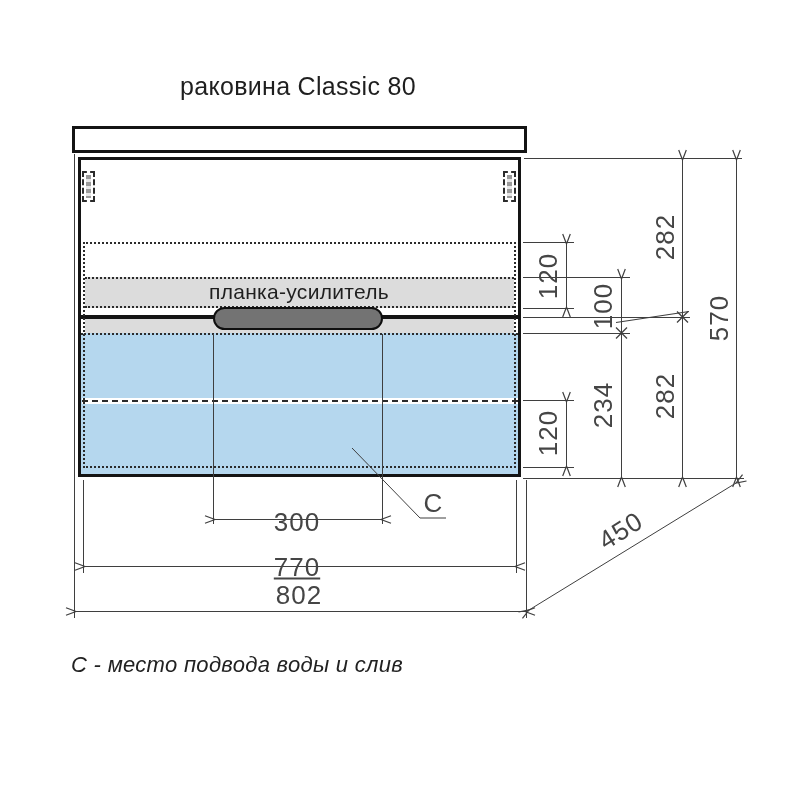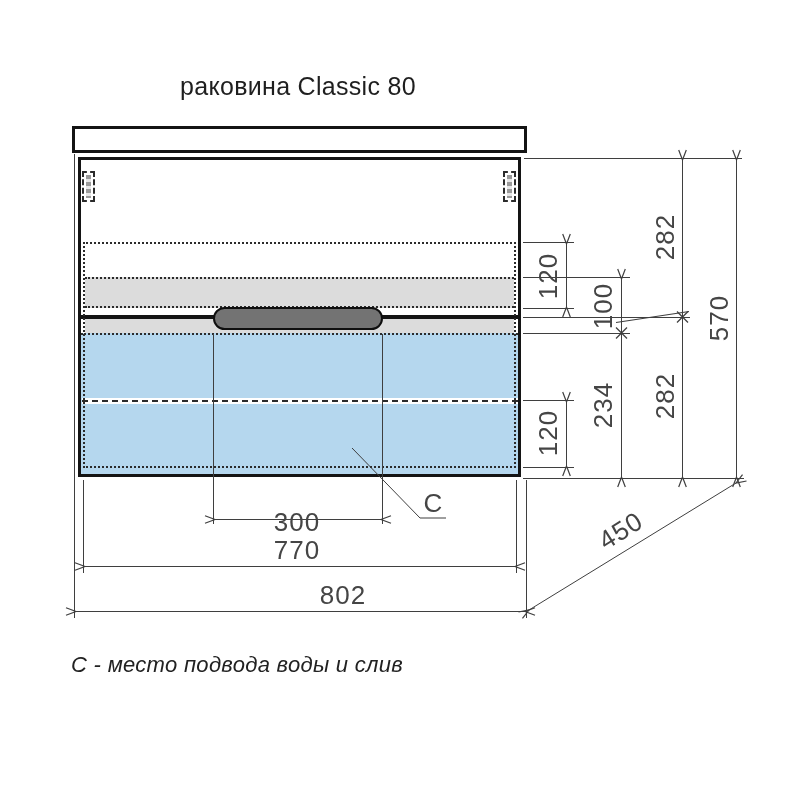--- a/index.html
+++ b/index.html
@@ -61,20 +61,21 @@
   <div class="abs planka-band"></div>
   <div class="abs divider"></div>
   <div class="abs lower-band"></div>
   <div class="abs blue"></div>
   <div class="abs drawer-dash">
     <div class="drawer-dash-line"></div>
   </div>
   <div class="abs inner-dotted"></div>
   <div class="abs handle"></div>
 
+  <div class="label planka-label center" style="left:299px;top:292px;">планка-усилитель</div>
 
   <svg class="abs overlay" width="800" height="800" viewBox="0 0 800 800">
     <defs>
       <marker id="arr" viewBox="0 0 12 10" refX="1" refY="5" markerWidth="12" markerHeight="10" orient="auto-start-reverse" markerUnits="userSpaceOnUse">
         <path d="M11 1.2 L1 5 L11 8.8" fill="none" stroke="#3f3f3f" stroke-width="1.2"></path>
       </marker>
     </defs>
     <g stroke="#3f3f3f" stroke-width="1" fill="none">
       <line x1="524" y1="158.5" x2="742" y2="158.5"></line>
       <line x1="523" y1="242.5" x2="574" y2="242.5"></line>
@@ -114,21 +115,21 @@
   </svg>
 
   <div class="label dim vert" style="left:548px;top:276px;">120</div>
   <div class="label dim vert" style="left:603px;top:306px;">100</div>
   <div class="label dim vert" style="left:665px;top:237px;">282</div>
   <div class="label dim vert" style="left:719px;top:318px;">570</div>
   <div class="label dim vert" style="left:603px;top:405px;">234</div>
   <div class="label dim vert" style="left:665px;top:396px;">282</div>
   <div class="label dim vert" style="left:548px;top:433px;">120</div>
   <div class="label dim center" style="left:297px;top:522px;">300</div>
-  <div class="label dim center" style="left:297px;top:550px;">770</div>
-  <div class="label dim center" style="left:299px;top:595px;margin-left:44px;">802</div>
+  <div class="label dim center" style="left:297px;top:567px;text-decoration:underline;">770</div>
+  <div class="label dim center" style="left:299px;top:595px;">802</div>
   <div class="label dim diag" style="left:621px;top:531px;">450</div>
 
   <div class="label cpoint center" style="left:433px;top:503px;">C</div>
 
   <div class="label note" style="left:71px;top:652px;">С - место подвода воды и слив</div>
 
 </div>
 
 </body></html>

